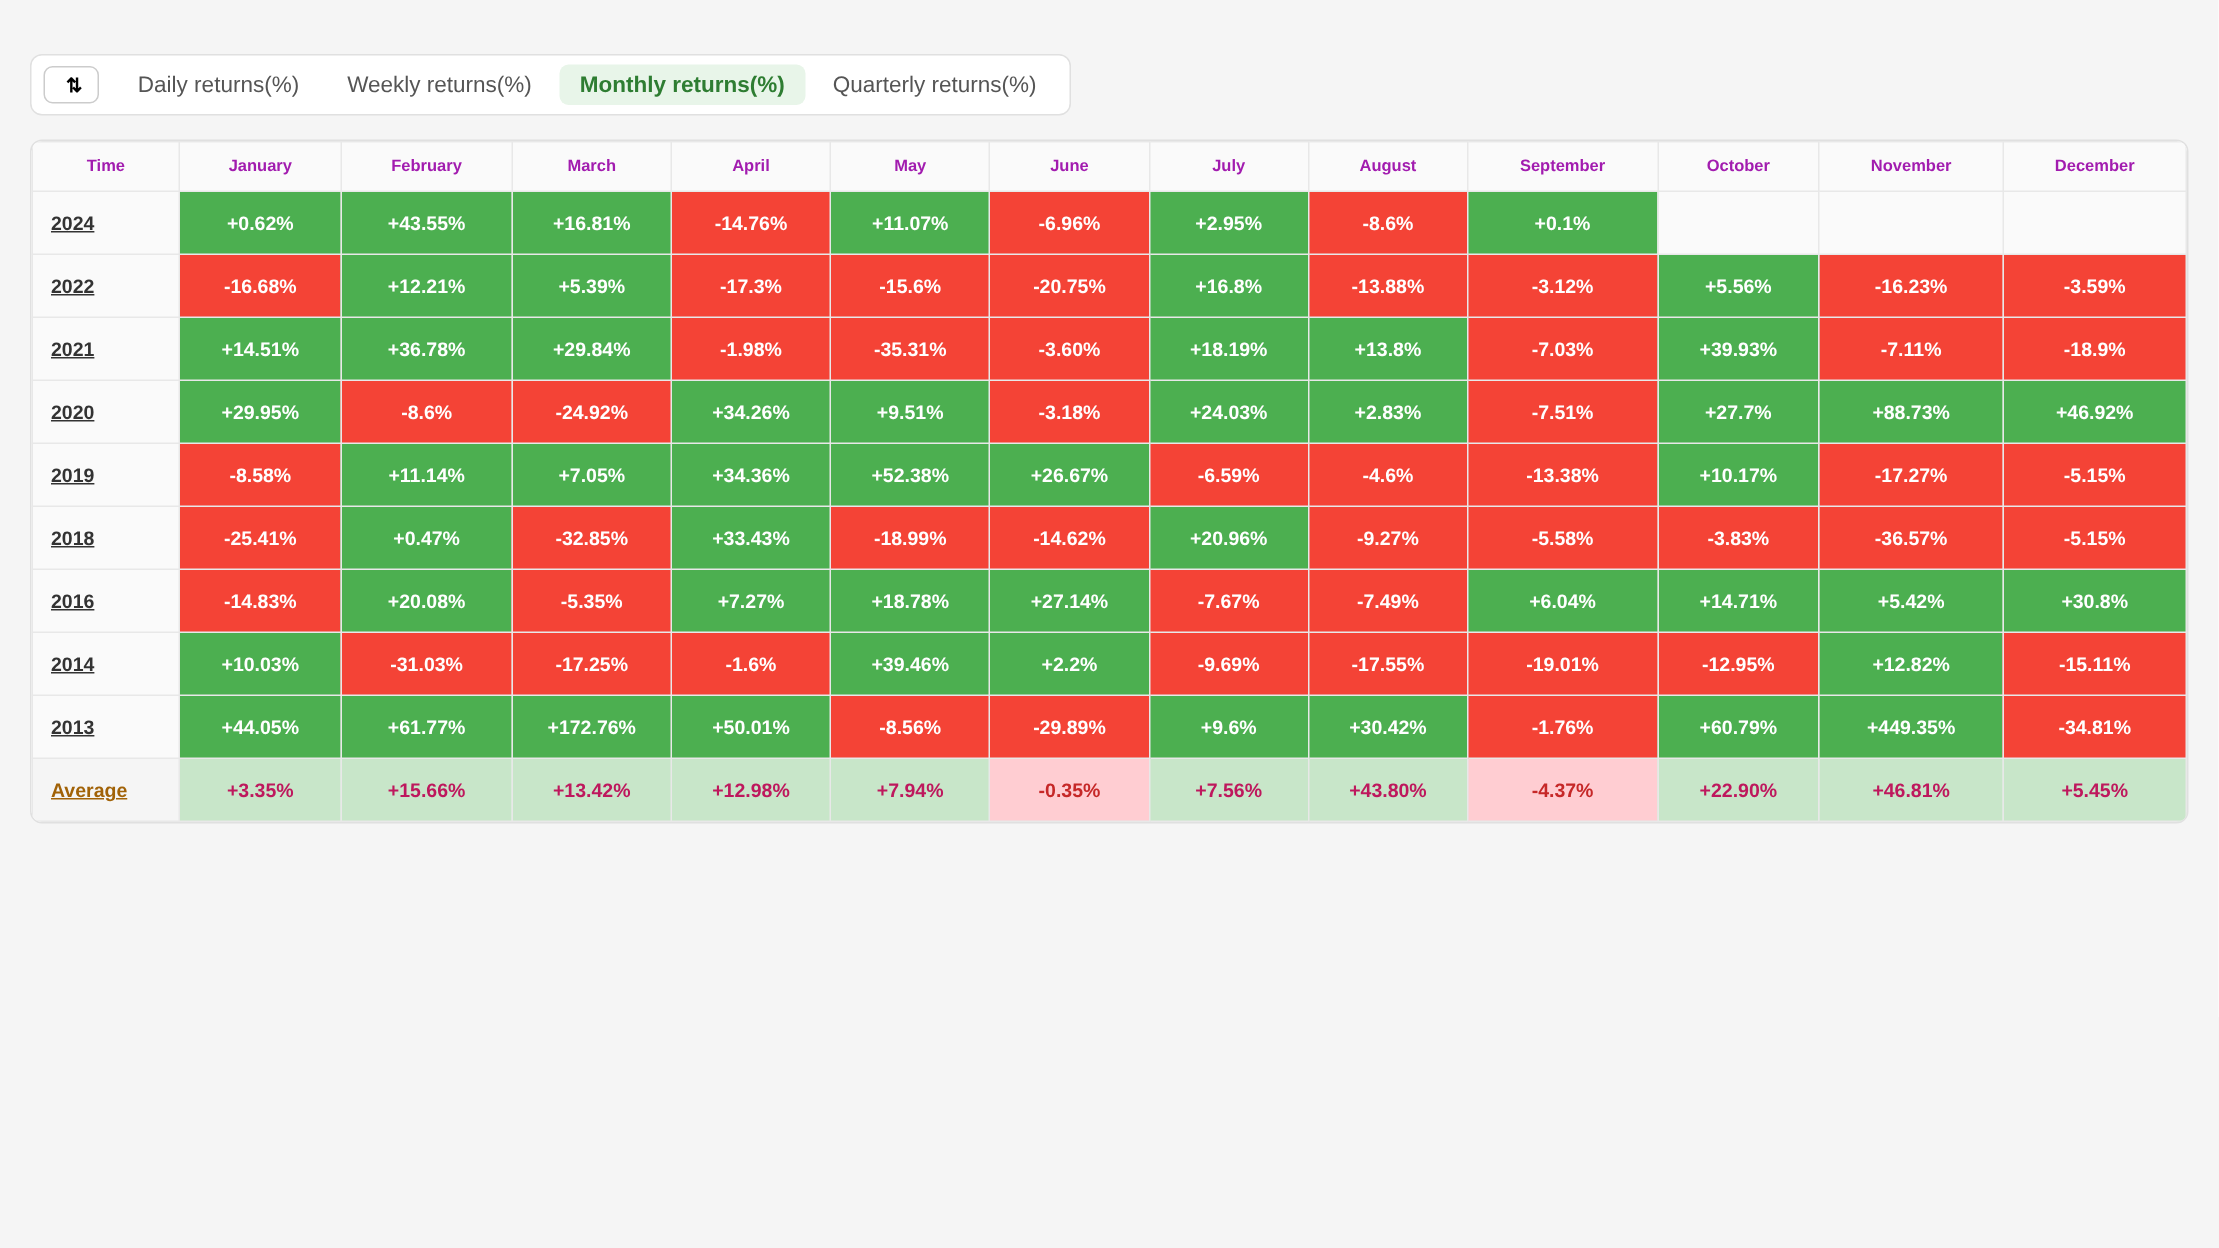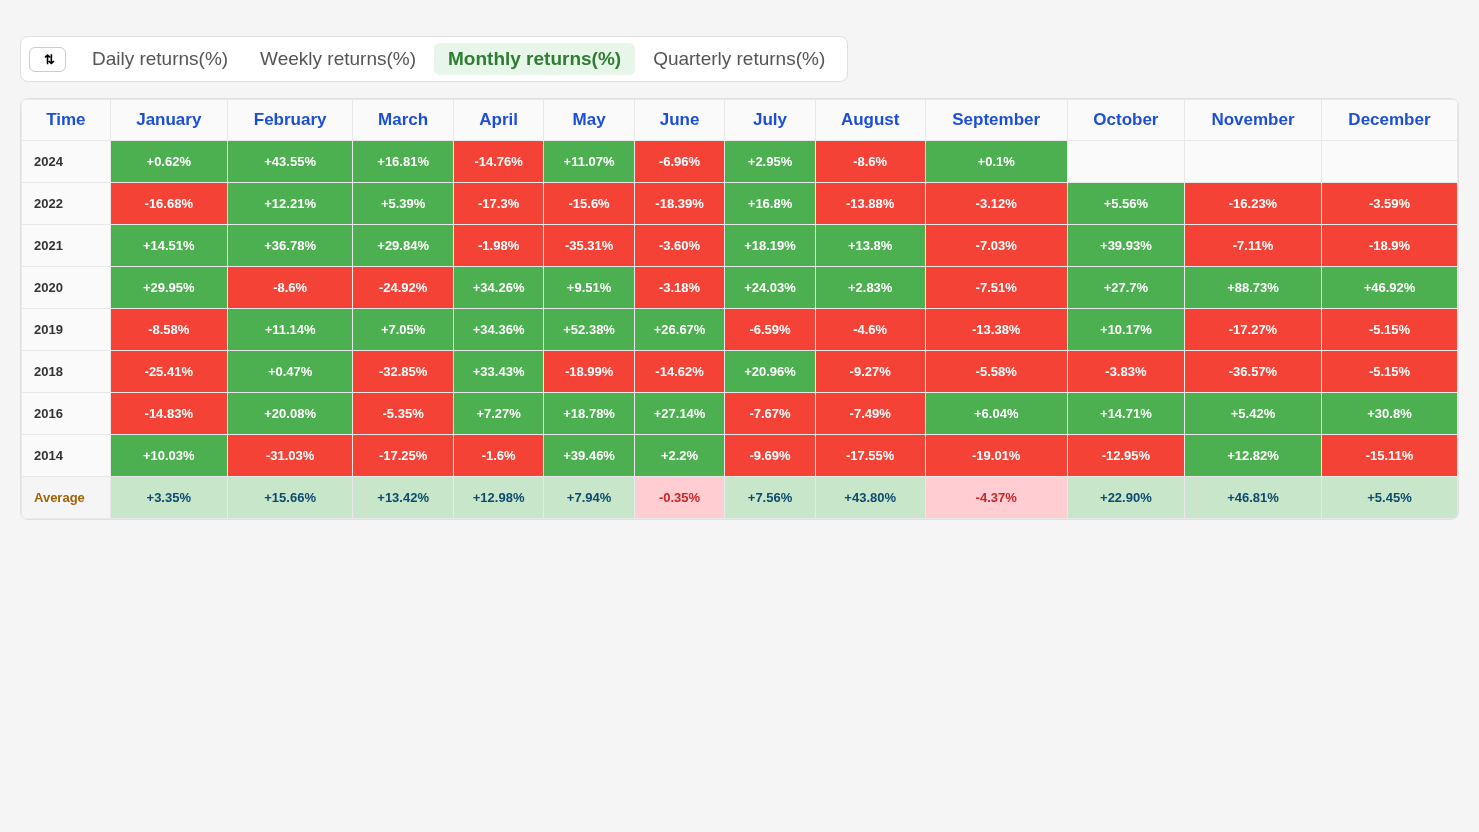--- a/index.html
+++ b/index.html
@@ -38,21 +38,21 @@
       font-weight: 600;
       font-size: 13px;
       margin-right: 8px;
     }
     .tab-btn {
       padding: 5px 14px;
       border: none;
       border-radius: 6px;
       background: transparent;
       cursor: pointer;
-      font-size: 19px;
+      font-size: 15px;
       color: #555;
     }
     .tab-btn.active {
       background: #e8f5e9;
       color: #2e7d32;
       font-weight: 600;
     }
     .table-wrapper {
       background: #fff;
       border-radius: 8px;
@@ -65,46 +65,47 @@
     }
     th, td {
       border: 1px solid #e8e8e8;
       padding: 0;
       text-align: center;
       white-space: nowrap;
     }
     th {
       background: #fafafa;
       font-weight: 600;
-      color: #1d4ed8;
+      color: #a21caf;
       padding: 10px 20px;
-      font-size: 17px;
+      font-size: 11px;
     }
     td {
       font-size: 13px;
       font-weight: 600;
       height: 42px;
       min-width: 82px;
     }
     td.time-col {
       background: #fafafa;
       color: #333;
       font-weight: 600;
       padding: 0 12px;
       text-align: left;
       min-width: 60px;
+      text-decoration: underline;
     }
     td.positive { background: #4caf50; color: #fff; }
     td.negative { background: #f44336; color: #fff; }
     td.empty { background: #fafafa; }
     tr.avg-row td, tr.median-row td {
       background: #f5f5f5;
       color: #a16207;
     }
-    tr.avg-row td.positive, tr.median-row td.positive { background: #c8e6c9; color: #0c4a6e; }
+    tr.avg-row td.positive, tr.median-row td.positive { background: #c8e6c9; color: #be185d; }
     tr.avg-row td.negative, tr.median-row td.negative { background: #ffcdd2; color: #c62828; }
   </style>
 </head>
 <body>
 
 <div class="page-title"></div>
 
 <div class="toolbar">
   <div class="btc-selector">
     <span></span>
@@ -151,21 +152,21 @@
           <td class="empty"></td>
           <td class="empty"></td>
         </tr>
         <tr>
           <td class="time-col">2022</td>
           <td class="negative">-16.68%</td>
           <td class="positive">+12.21%</td>
           <td class="positive">+5.39%</td>
           <td class="negative">-17.3%</td>
           <td class="negative">-15.6%</td>
-          <td class="negative">-18.39%</td>
+          <td class="negative">-20.75%</td>
           <td class="positive">+16.8%</td>
           <td class="negative">-13.88%</td>
           <td class="negative">-3.12%</td>
           <td class="positive">+5.56%</td>
           <td class="negative">-16.23%</td>
           <td class="negative">-3.59%</td>
         </tr>
         <tr>
           <td class="time-col">2021</td>
           <td class="positive">+14.51%</td>
@@ -248,20 +249,35 @@
           <td class="negative">-17.25%</td>
           <td class="negative">-1.6%</td>
           <td class="positive">+39.46%</td>
           <td class="positive">+2.2%</td>
           <td class="negative">-9.69%</td>
           <td class="negative">-17.55%</td>
           <td class="negative">-19.01%</td>
           <td class="negative">-12.95%</td>
           <td class="positive">+12.82%</td>
           <td class="negative">-15.11%</td>
+        </tr>
+        <tr>
+          <td class="time-col">2013</td>
+          <td class="positive">+44.05%</td>
+          <td class="positive">+61.77%</td>
+          <td class="positive">+172.76%</td>
+          <td class="positive">+50.01%</td>
+          <td class="negative">-8.56%</td>
+          <td class="negative">-29.89%</td>
+          <td class="positive">+9.6%</td>
+          <td class="positive">+30.42%</td>
+          <td class="negative">-1.76%</td>
+          <td class="positive">+60.79%</td>
+          <td class="positive">+449.35%</td>
+          <td class="negative">-34.81%</td>
         </tr>
         <tr class="avg-row">
           <td class="time-col">Average</td>
           <td class="positive">+3.35%</td>
           <td class="positive">+15.66%</td>
           <td class="positive">+13.42%</td>
           <td class="positive">+12.98%</td>
           <td class="positive">+7.94%</td>
           <td class="negative">-0.35%</td>
           <td class="positive">+7.56%</td>

